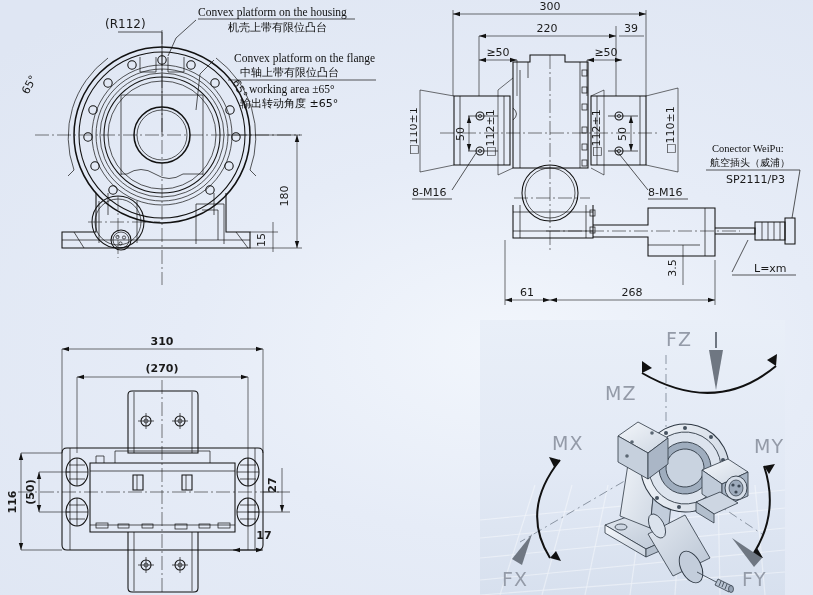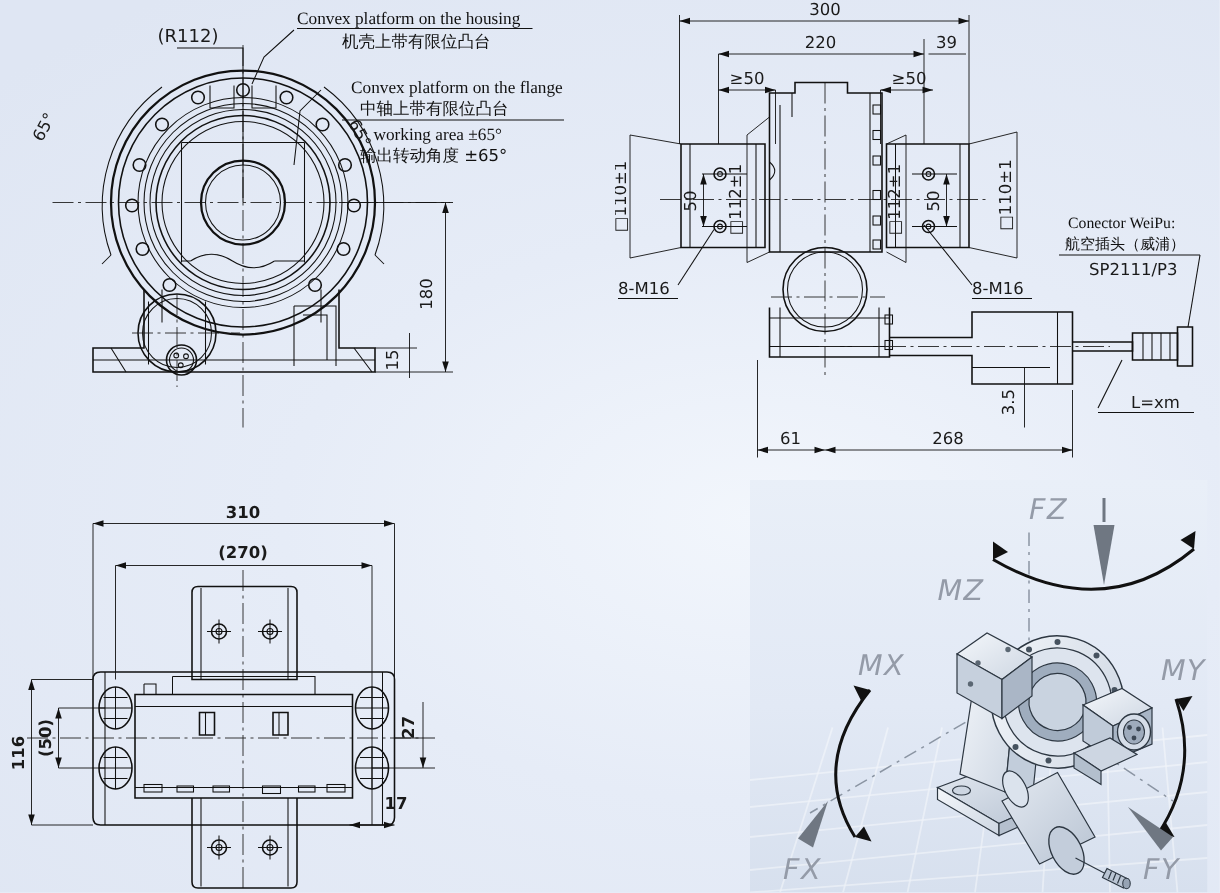--- a/index.html
+++ b/index.html
@@ -400,21 +400,21 @@
     <line class="dimln" x1="248" y1="192" x2="290" y2="192"></line>
     <text class="dim" x="276" y="165" transform="rotate(-90 276 165)" text-anchor="middle">27</text>
 
     <line class="dimln" x1="233" y1="230" x2="263" y2="230"></line>
     <path class="arrw" d="M233 230 l7 -2.2 l0 4.4 z"></path>
         <path class="arrw" d="M263 230 l-7 -2.2 l0 4.4 z"></path>
     <text class="dim" x="264" y="219" text-anchor="middle">17</text>
   </svg>
   </div>
 
-  <div class="quad" style="left:500px;top:320px;width:305px;height:275px;font-style:italic;">
+  <div class="quad" style="left:480px;top:320px;width:305px;height:275px;">
   <svg width="305" height="275" viewBox="0 0 305 275">
     <defs>
       <linearGradient id="skyg" x1="0" y1="0" x2="0" y2="1">
         <stop offset="0" stop-color="#e9eff8"></stop>
         <stop offset="0.55" stop-color="#e2e9f5"></stop>
         <stop offset="1" stop-color="#d7e0ee"></stop>
       </linearGradient>
       <linearGradient id="metal" x1="0" y1="0" x2="1" y2="1">
         <stop offset="0" stop-color="#f4f7fb"></stop>
         <stop offset="1" stop-color="#cdd6e2"></stop>

